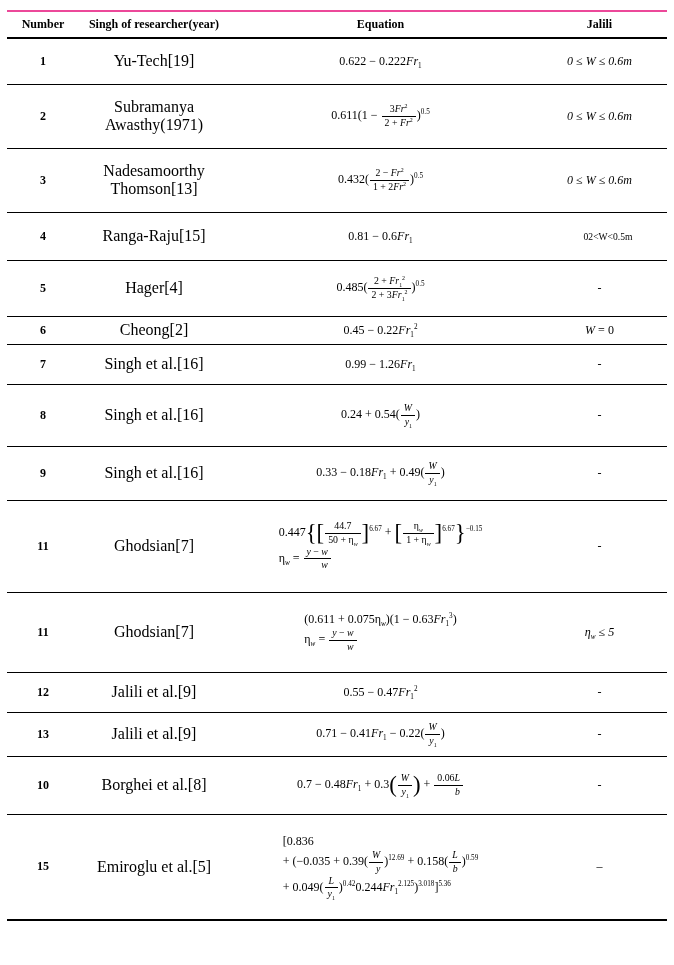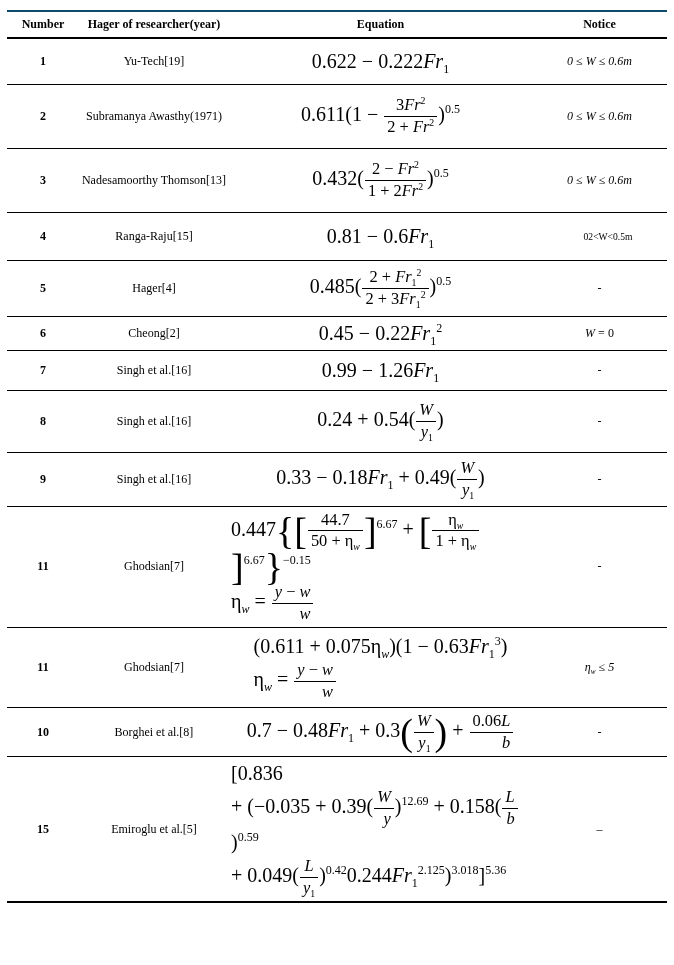--- a/index.html
+++ b/index.html
@@ -16,39 +16,39 @@
     border-collapse: collapse;
     width: 660px;
     table-layout: fixed;
   }
   col.c1 { width: 72px; }
   col.c2 { width: 150px; }
   col.c3 { width: 303px; }
   col.c4 { width: 135px; }
 
   thead th {
-    border-top: 2px solid #0c4a6e;
+    border-top: 2px solid #ec4899;
     border-bottom: 2px solid #000;
     font-size: 12px;
     font-weight: bold;
     text-align: center;
     padding: 5px 2px;
   }
   tbody td {
     border-bottom: 1.5px solid #000;
     vertical-align: middle;
     text-align: center;
     padding: 3px 2px;
     overflow: hidden;
   }
   tbody tr:last-child td { border-bottom: 2px solid #000; }
 
   .c-num  { font-weight: bold; font-size: 12px; }
-  .c-name { font-size: 12px; }
-  .c-eq   { font-size: 20px; }
+  .c-name { font-size: 16px; }
+  .c-eq   { font-size: 12px; }
   .c-notice { font-size: 12px; }
 
   
   tbody tr:nth-child(1) td  { height: 46px; }
   tbody tr:nth-child(2) td  { height: 64px; }
   tbody tr:nth-child(3) td  { height: 64px; }
   tbody tr:nth-child(4) td  { height: 48px; }
   tbody tr:nth-child(5) td  { height: 56px; }
   tbody tr:nth-child(6) td  { height: 28px; }
   tbody tr:nth-child(7) td  { height: 40px; }
@@ -94,23 +94,23 @@
   <table class="eq-table">
     <colgroup>
       <col class="c1">
         <col class="c2">
         <col class="c3">
         <col class="c4">
     </colgroup>
     <thead>
       <tr>
         <th>Number</th>
-        <th>Hager of researcher(year)</th>
+        <th>Singh of researcher(year)</th>
         <th>Equation</th>
-        <th>Notice</th>
+        <th>Jalili</th>
       </tr>
     </thead>
     <tbody>
         <tr>
     <td class="c-num">1</td>
     <td class="c-name">Yu-Tech[19]</td>
     <td class="c-eq"><span class="eq-block">0.622 − 0.222<i>Fr</i><sub>1</sub></span></td>
     <td class="c-notice"><span><i>0 ≤ W ≤ 0.6m</i></span></td>
   </tr>
         <tr>
@@ -167,20 +167,32 @@
     <td class="c-eq"><span class="eq-block multiline">0.447<span class="big">{</span><span class="big">[</span><span class="frac"><span class="num">44.7</span><span class="den">50 + η<sub><i>w</i></sub></span></span><span class="big">]</span><sup>6.67</sup> + <span class="big">[</span><span class="frac"><span class="num">η<sub><i>w</i></sub></span><span class="den">1 + η<sub><i>w</i></sub></span></span><span class="big">]</span><sup>6.67</sup><span class="big">}</span><sup>−0.15</sup><br> η<sub><i>w</i></sub> = <span class="frac"><span class="num"><i>y</i> − <i>w</i></span><span class="den"><i>w</i></span></span></span></td>
     <td class="c-notice"><span>-</span></td>
   </tr>
         <tr>
     <td class="c-num">11</td>
     <td class="c-name">Ghodsian[7]</td>
     <td class="c-eq"><span class="eq-block multiline">(0.611 + 0.075η<sub><i>w</i></sub>)(1 − 0.63<i>Fr</i><sub>1</sub><sup>3</sup>)<br> η<sub><i>w</i></sub> = <span class="frac"><span class="num"><i>y</i> − <i>w</i></span><span class="den"><i>w</i></span></span></span></td>
     <td class="c-notice"><span><i>η<sub>w</sub> ≤ 5</i></span></td>
   </tr>
         <tr>
+    <td class="c-num">12</td>
+    <td class="c-name">Jalili et al.[9]</td>
+    <td class="c-eq"><span class="eq-block">0.55 − 0.47<i>Fr</i><sub>1</sub><sup>2</sup></span></td>
+    <td class="c-notice"><span>-</span></td>
+  </tr>
+        <tr>
+    <td class="c-num">13</td>
+    <td class="c-name">Jalili et al.[9]</td>
+    <td class="c-eq"><span class="eq-block">0.71 − 0.41<i>Fr</i><sub>1</sub> − 0.22(<span class="frac"><span class="num"><i>W</i></span><span class="den"><i>y</i><sub>1</sub></span></span>)</span></td>
+    <td class="c-notice"><span>-</span></td>
+  </tr>
+        <tr>
     <td class="c-num">10</td>
     <td class="c-name">Borghei et al.[8]</td>
     <td class="c-eq"><span class="eq-block">0.7 − 0.48<i>Fr</i><sub>1</sub> + 0.3<span class="big">(</span><span class="frac"><span class="num"><i>W</i></span><span class="den"><i>y</i><sub>1</sub></span></span><span class="big">)</span> + <span class="frac"><span class="num">0.06<i>L</i></span><span class="den"><i>b</i></span></span></span></td>
     <td class="c-notice"><span>-</span></td>
   </tr>
         <tr>
     <td class="c-num">15</td>
     <td class="c-name">Emiroglu et al.[5]</td>
     <td class="c-eq"><span class="eq-block multiline">[0.836<br>+ (−0.035 + 0.39(<span class="frac"><span class="num"><i>W</i></span><span class="den"><i>y</i></span></span>)<sup>12.69</sup> + 0.158(<span class="frac"><span class="num"><i>L</i></span><span class="den"><i>b</i></span></span>)<sup>0.59</sup><br>+ 0.049(<span class="frac"><span class="num"><i>L</i></span><span class="den"><i>y</i><sub>1</sub></span></span>)<sup>0.42</sup>0.244<i>Fr</i><sub>1</sub><sup>2.125</sup>)<sup>3.018</sup>]<sup>5.36</sup></span></td>
     <td class="c-notice"><span>–</span></td>

